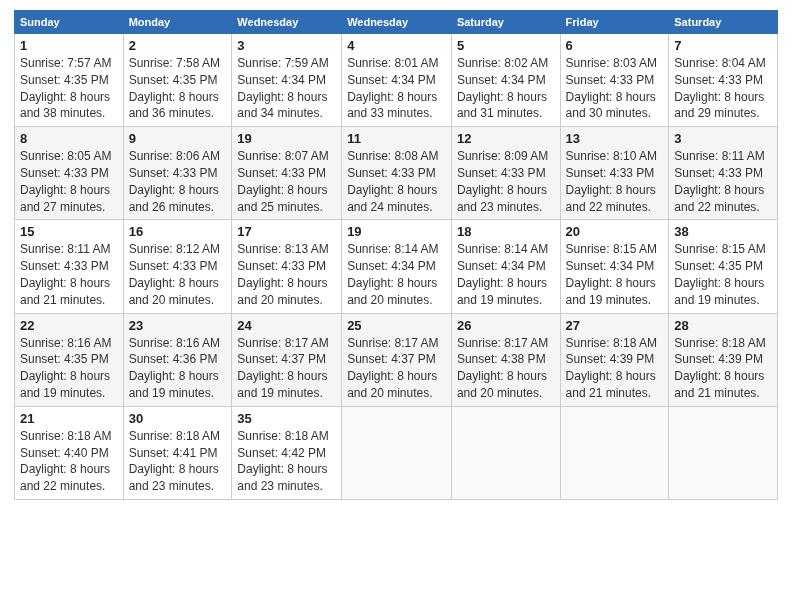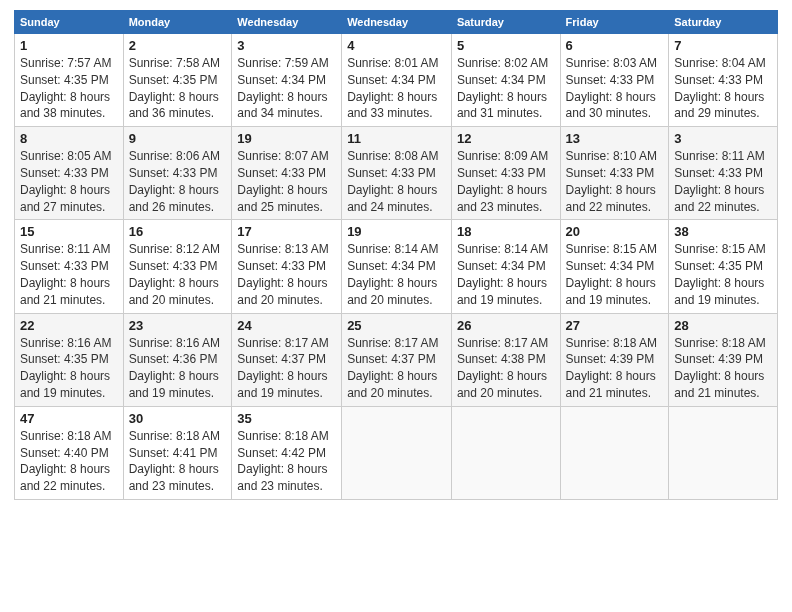--- a/index.html
+++ b/index.html
@@ -327,21 +327,21 @@
         <span class="day-number">28</span>
         <div class="day-info">
           Sunrise: 8:18 AM<br>
           Sunset: 4:39 PM<br>
           Daylight: 8 hours and 21 minutes.
         </div>
       </td>
         </tr>
         <tr>
           <td>
-        <span class="day-number">47</span>
+        <span class="day-number">21</span>
         <div class="day-info">
           Sunrise: 8:18 AM<br>
           Sunset: 4:40 PM<br>
           Daylight: 8 hours and 22 minutes.
         </div>
       </td>
           <td>
         <span class="day-number">30</span>
         <div class="day-info">
           Sunrise: 8:18 AM<br>

